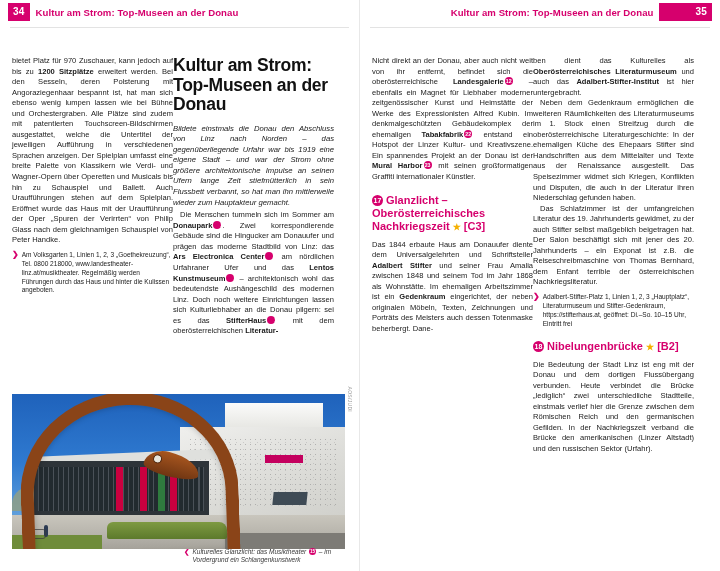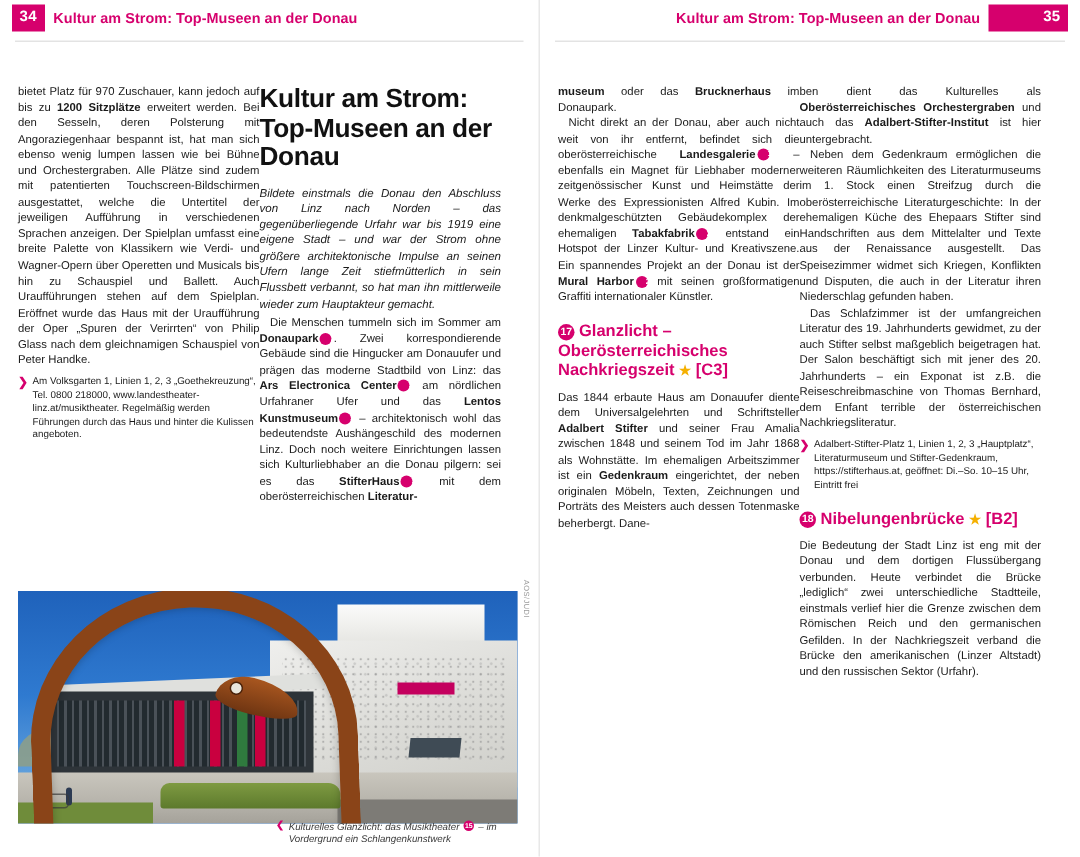--- a/index.html
+++ b/index.html
@@ -416,38 +416,37 @@
 
     <div class="runhead runhead-right">
       <span class="runhead-title">Kultur am Strom: Top-Museen an der Donau</span>
       <span class="folio folio-right">35</span>
     </div>
     <div class="rule"></div>
 
     <div class="cols">
 
       <div class="col">
-        <p class="body cont"><b>museum</b><span> oder das </span><b>Brucknerhaus</b><span> im Donaupark.</span></p>
 
         <p class="body"><span>Nicht direkt an der Donau, aber auch nicht weit von ihr entfernt, befindet sich die oberösterreichische </span><b>Landesgalerie</b><span class="poi">12</span><span> – ebenfalls ein Magnet für Liebhaber moderner zeitgenössischer Kunst und Heimstätte der Werke des Expressionisten Alfred Kubin. Im denkmalgeschützten Gebäudekomplex der ehemaligen </span><b>Tabakfabrik</b><span class="poi">22</span><span> entstand ein Hotspot der Linzer Kultur- und Kreativszene. Ein spannendes Projekt an der Donau ist der </span><b>Mural Harbor</b><span class="poi">23</span><span> mit seinen großformatigen Graffiti internationaler Künstler.</span></p>
 
         <h2 class="sec-head">
           <span class="poi-big">17</span><span>Glanzlicht –</span><br>
           <span>Oberösterreichisches</span><br>
           <span>Nachkriegszeit</span>
           <span class="star">★</span>
           <span class="bracket">[C3]</span>
         </h2>
 
 
         <p class="body"><span>Das 1844 erbaute Haus am Donauufer diente dem Universalgelehrten und Schriftsteller </span><b>Adalbert Stifter</b><span> und seiner Frau Amalia zwischen 1848 und seinem Tod im Jahr 1868 als Wohnstätte. Im ehemaligen Arbeitszimmer ist ein </span><b>Gedenkraum</b><span> eingerichtet, der neben originalen Möbeln, Texten, Zeichnungen und Porträts des Meisters auch dessen Totenmaske beherbergt. Dane-</span></p>
       </div>
 
       <div class="col">
-        <p class="body cont"><span>ben dient das Kulturelles als </span><b>Oberösterreichisches Orchestergraben</b><span> und auch das </span><b>Adalbert-Stifter-Institut</b><span> ist hier untergebracht.</span></p>
+        <p class="body cont"><span>ben dient das Kulturelles als </span><b>Oberösterreichisches Literaturmuseum</b><span> und auch das </span><b>Adalbert-Stifter-Institut</b><span> ist hier untergebracht.</span></p>
 
         <p class="body">Neben dem Gedenkraum ermöglichen die weiteren Räumlichkeiten des Literaturmuseums im 1. Stock einen Streifzug durch die oberösterreichische Literaturgeschichte: In der ehemaligen Küche des Ehepaars Stifter sind Handschriften aus dem Mittelalter und Texte aus der Renaissance ausgestellt. Das Speisezimmer widmet sich Kriegen, Konflikten und Disputen, die auch in der Literatur ihren Niederschlag gefunden haben.</p>
 
         <p class="body">Das Schlafzimmer ist der umfangreichen Literatur des 19. Jahrhunderts gewidmet, zu der auch Stifter selbst maßgeblich beigetragen hat. Der Salon beschäftigt sich mit jener des 20. Jahrhunderts – ein Exponat ist z.B. die Reiseschreibmaschine von Thomas Bernhard, dem Enfant terrible der österreichischen Nachkriegsliteratur.</p>
 
 
         <div class="info">
           <span class="chev">❯</span>
           <span class="info-text">Adalbert-Stifter-Platz 1, Linien 1, 2, 3 „Hauptplatz“, Literaturmuseum und Stifter-Gedenkraum, https://stifterhaus.at, geöffnet: Di.–So. 10–15 Uhr, Eintritt frei</span>
         </div>

